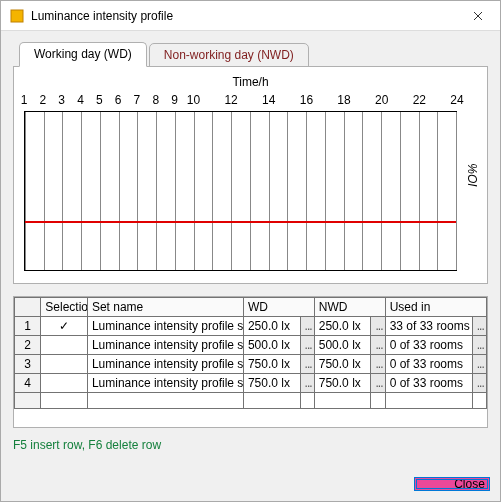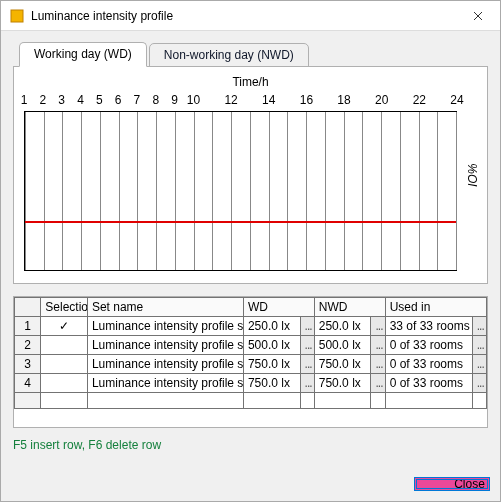--- a/index.html
+++ b/index.html
@@ -39,21 +39,21 @@
     display: flex; flex-direction: column;
     overflow: hidden;
   }
   .tabs-row { display: flex; align-items: flex-end; height: 26px; padding-left: 6px;}
   .tab {
     padding: 4px 14px;
     border: 1px solid #b0b0b0;
     border-top-left-radius: 5px;
     border-top-right-radius: 5px;
     background: #f0f0f0;
-    color: #0f172a;
+    color: #7f1d1d;
     margin-right: 2px;
     position: relative;
   }
   .tab.active {
     background: #fff;
     color: #000;
     border-bottom: 1px solid #fff;
     z-index: 2;
     padding-bottom: 5px;
   }

